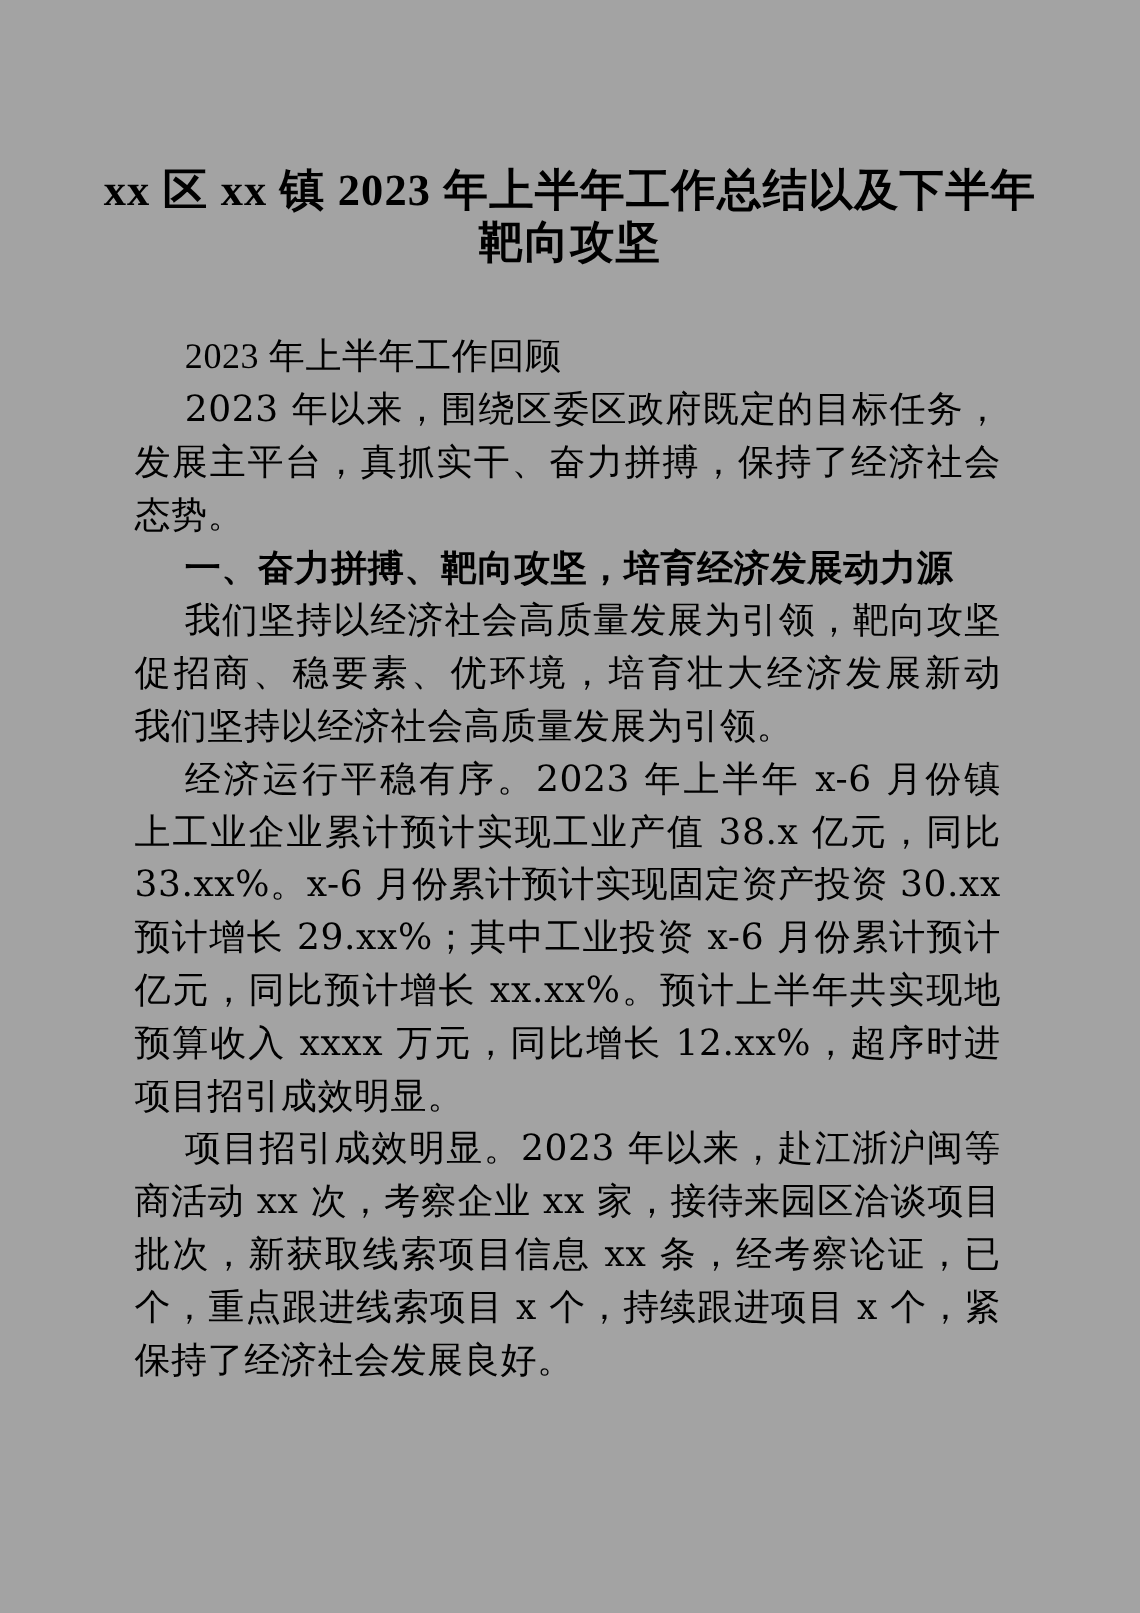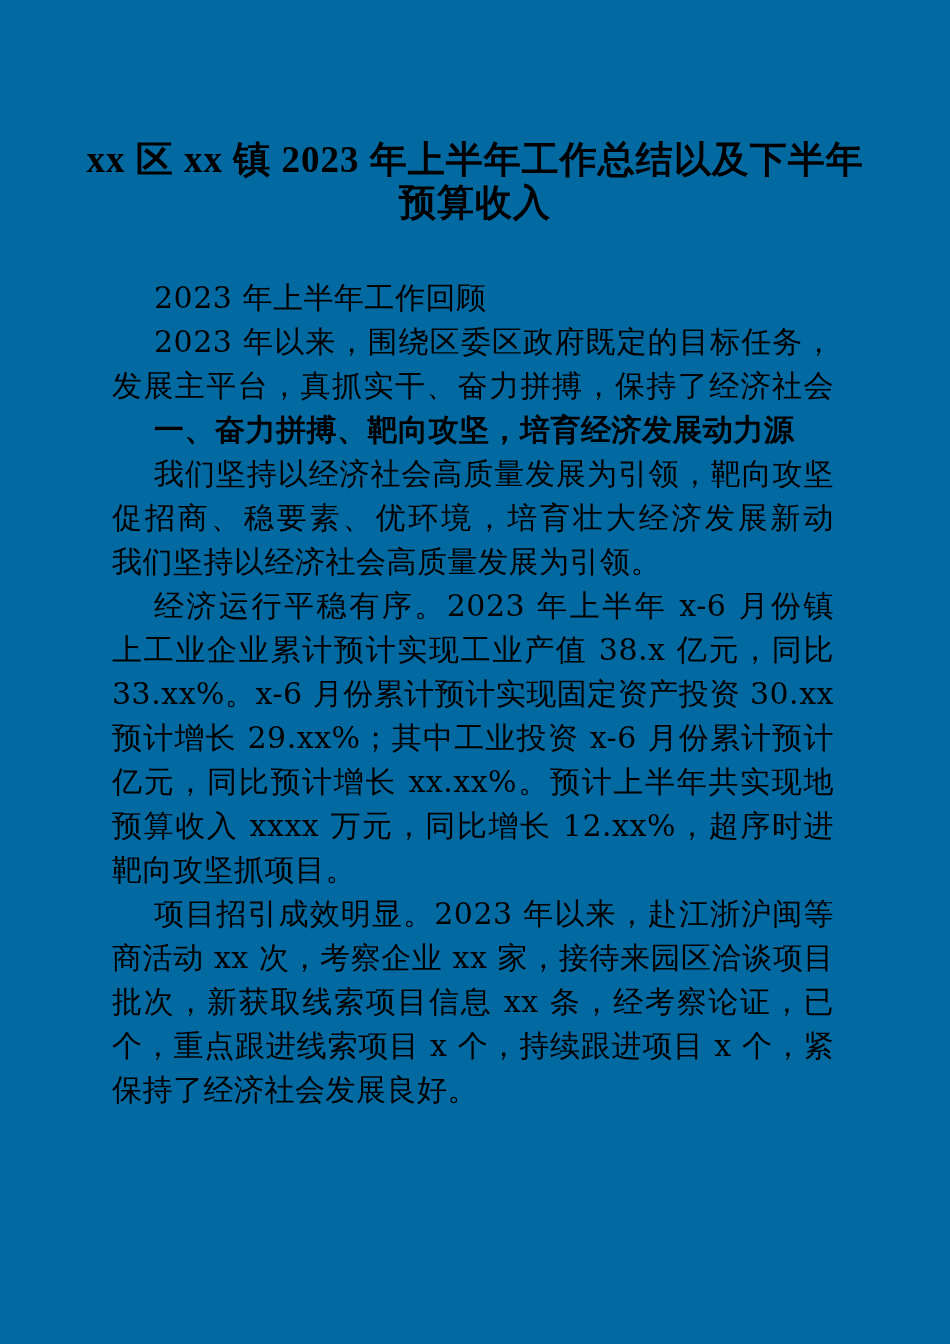--- a/index.html
+++ b/index.html
@@ -36,59 +36,60 @@
   }
   .paragraph { margin: 0; }
   .text-line {
     height: 44px;
     overflow: hidden;
     text-align: justify;
     text-align-last: justify;
     letter-spacing: 0.5px;
   }
   .text-line.first { text-indent: 42px; }
-  .text-line.last { text-align-last: left; }
+  .text-line.last { text-align-last: left; font-family: Liberation Serif, serif; }
   .paragraph--heading .text-line {
     font-family: "DejaVu Sans", "Liberation Sans", sans-serif;
     font-weight: 700;
     letter-spacing: 0.5px;
   }
 </style>
 </head>
 <body>
 
-<div class="page" style="background: #0369a1; color: rgb(0, 0, 0);">
+<div class="page" style="background: #a3a3a3; color: rgb(0, 0, 0);">
   <div class="doc-title">
       <div class="title-line">xx 区 xx 镇 2023 年上半年工作总结以及下半年</div>
-      <div class="title-line">预算收入</div>
+      <div class="title-line">靶向攻坚</div>
     </div>
   <div class="doc-body">
       <div class="paragraph">
         <div class="text-line first last">2023 年上半年工作回顾</div>
       </div>
       <div class="paragraph">
         <div class="text-line first">2023 年以来，围绕区委区政府既定的目标任务，xx 镇立足</div>
         <div class="text-line">发展主平台，真抓实干、奋力拼搏，保持了经济社会发展良好</div>
+        <div class="text-line last">态势。</div>
       </div>
       <div class="paragraph paragraph--heading">
         <div class="text-line first last">一、奋力拼搏、靶向攻坚，培育经济发展动力源</div>
       </div>
       <div class="paragraph">
         <div class="text-line first">我们坚持以经济社会高质量发展为引领，靶向攻坚抓项目、</div>
         <div class="text-line">促招商、稳要素、优环境，培育壮大经济发展新动能，推动经</div>
         <div class="text-line last">我们坚持以经济社会高质量发展为引领。</div>
       </div>
       <div class="paragraph">
         <div class="text-line first">经济运行平稳有序。2023 年上半年 x-6 月份镇 xx 家规模以</div>
         <div class="text-line">上工业企业累计预计实现工业产值 38.x 亿元，同比预计增长</div>
         <div class="text-line">33.xx%。x-6 月份累计预计实现固定资产投资 30.xx 亿元，同比</div>
         <div class="text-line">预计增长 29.xx%；其中工业投资 x-6 月份累计预计实现 17.xx</div>
         <div class="text-line">亿元，同比预计增长 xx.xx%。预计上半年共实现地方一般公共</div>
         <div class="text-line">预算收入 xxxx 万元，同比增长 12.xx%，超序时进度 xx%，经济</div>
-        <div class="text-line last">靶向攻坚抓项目。</div>
+        <div class="text-line last">项目招引成效明显。</div>
       </div>
       <div class="paragraph">
         <div class="text-line first">项目招引成效明显。2023 年以来，赴江浙沪闽等地开展招</div>
         <div class="text-line">商活动 xx 次，考察企业 xx 家，接待来园区洽谈项目的客商 xx</div>
         <div class="text-line">批次，新获取线索项目信息 xx 条，经考察论证，已签约项目 x</div>
         <div class="text-line">个，重点跟进线索项目 x 个，持续跟进项目 x 个，紧紧抓住了</div>
         <div class="text-line last">保持了经济社会发展良好。</div>
       </div>
     </div>
 </div>

